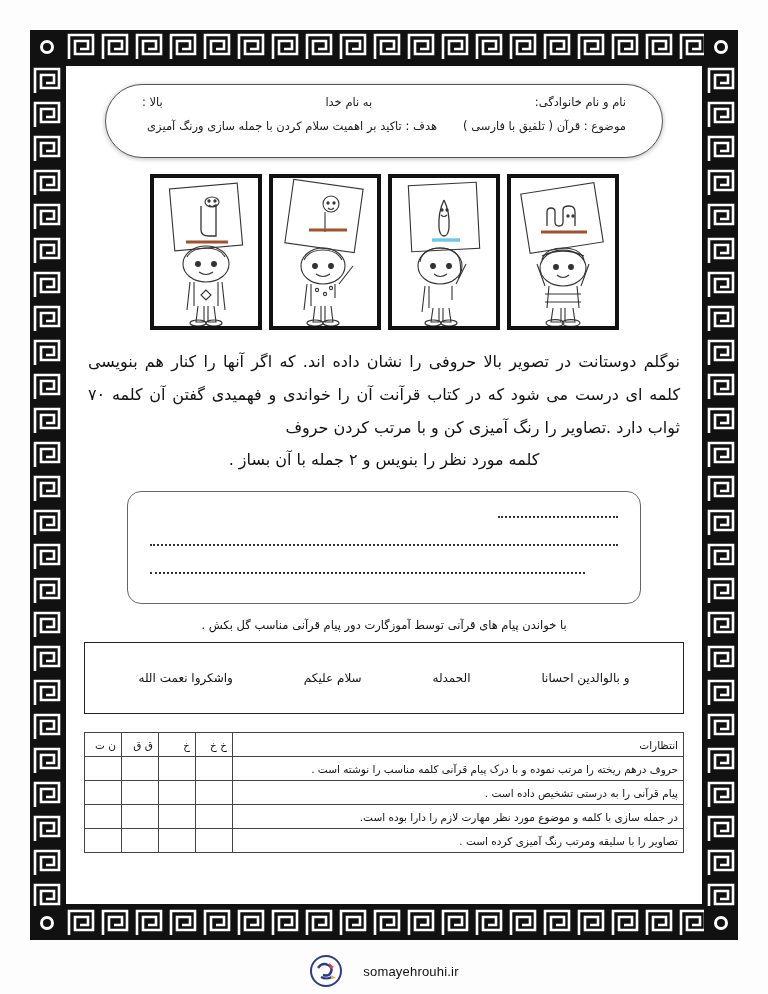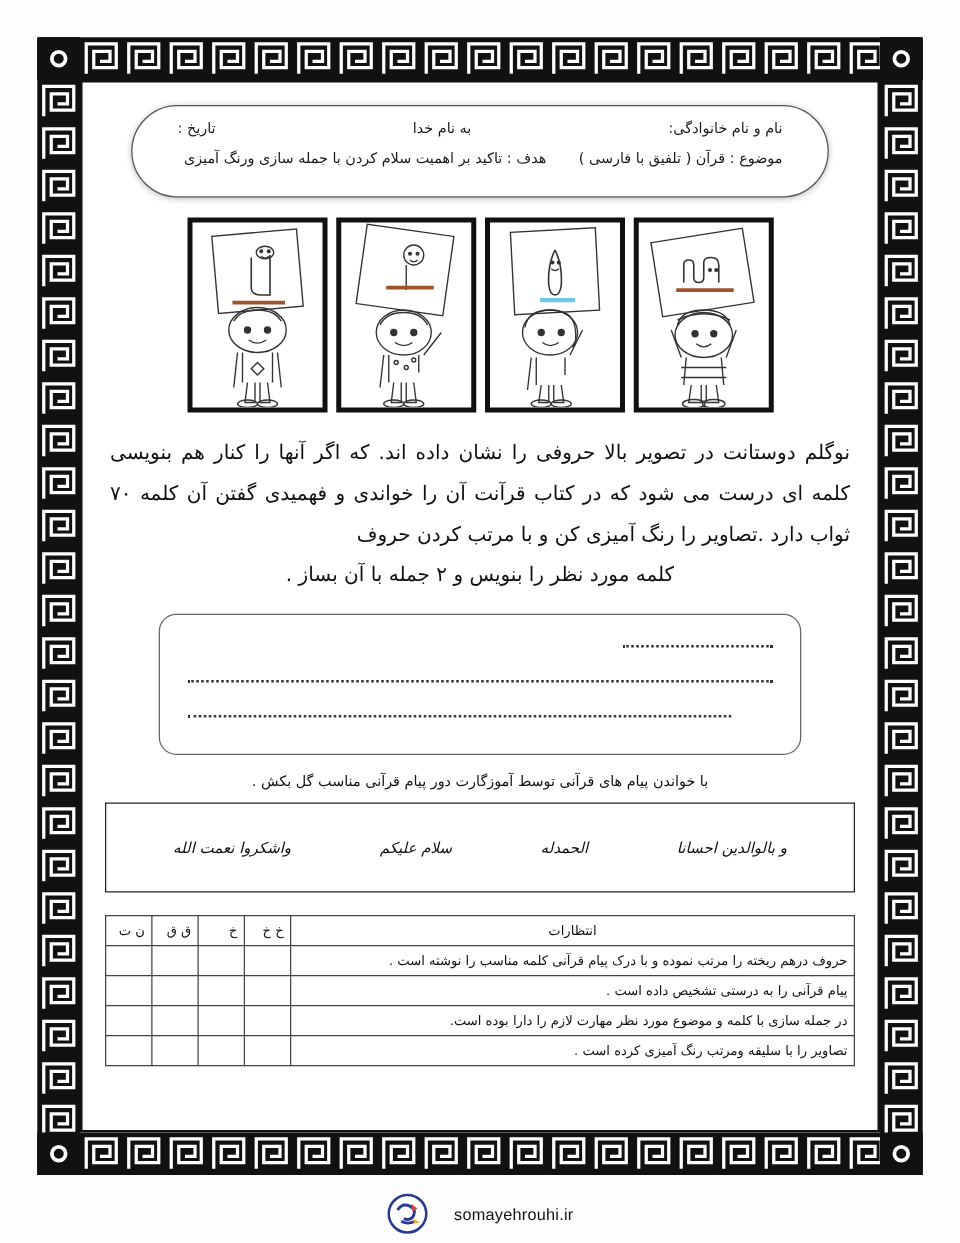--- a/index.html
+++ b/index.html
@@ -133,40 +133,40 @@
   
   .phrase-box{
     margin:10px auto 0 auto;
     width:100%;height:72px;
     border:1.3px solid #222;
     box-sizing:border-box;
     display:flex;align-items:center;justify-content:space-around;
     padding:0 18px;
     background:#fff;
   }
-  .phrase{font-size:12px;color:#111;white-space:nowrap;font-style:italic;}
+  .phrase{font-size:12px;color:#111;white-space:nowrap;}
 
   
   .rubric{
     margin:18px auto 0 auto;
     width:100%;
     border-collapse:collapse;
     direction:rtl;
     table-layout:fixed;
   }
   .rubric th,.rubric td{
     border:1px solid #444;
     font-size:10.5px;
     color:#111;
     height:21px;
     padding:1px 5px;
     font-weight:normal;
   }
   .rubric th.exp-h,.rubric td.exp{
-    text-align:center;
+    text-align:right;
   }
   .rubric td.exp{text-align:right;}
   .rubric col.c-exp{width:auto;}
   .rubric col.c-g{width:37px;}
   .rubric th.g,.rubric td.g{text-align:right;}
 
   
   .footer{
     position:absolute;
     left:0;right:0;bottom:6px;
@@ -333,21 +333,21 @@
       </div>
 
     <div class="frame-inner"></div>
 
     <div class="content">
 
       <div class="header-box">
         <div class="hdr-row r1">
           <span class="hdr-name">نام و نام خانوادگی:</span>
           <span class="hdr-bism">به نام خدا</span>
-          <span class="hdr-date">تاریخ :</span>
+          <span class="hdr-date">بالا :</span>
         </div>
         <div class="hdr-row r2">
           <span class="hdr-subject">موضوع : قرآن ( تلفیق با فارسی )</span>
           <span class="hdr-goal">هدف : تاکید بر اهمیت سلام کردن با  جمله سازی ورنگ آمیزی</span>
         </div>
       </div>
 
       <div class="panels">
 
         <div class="panel">

